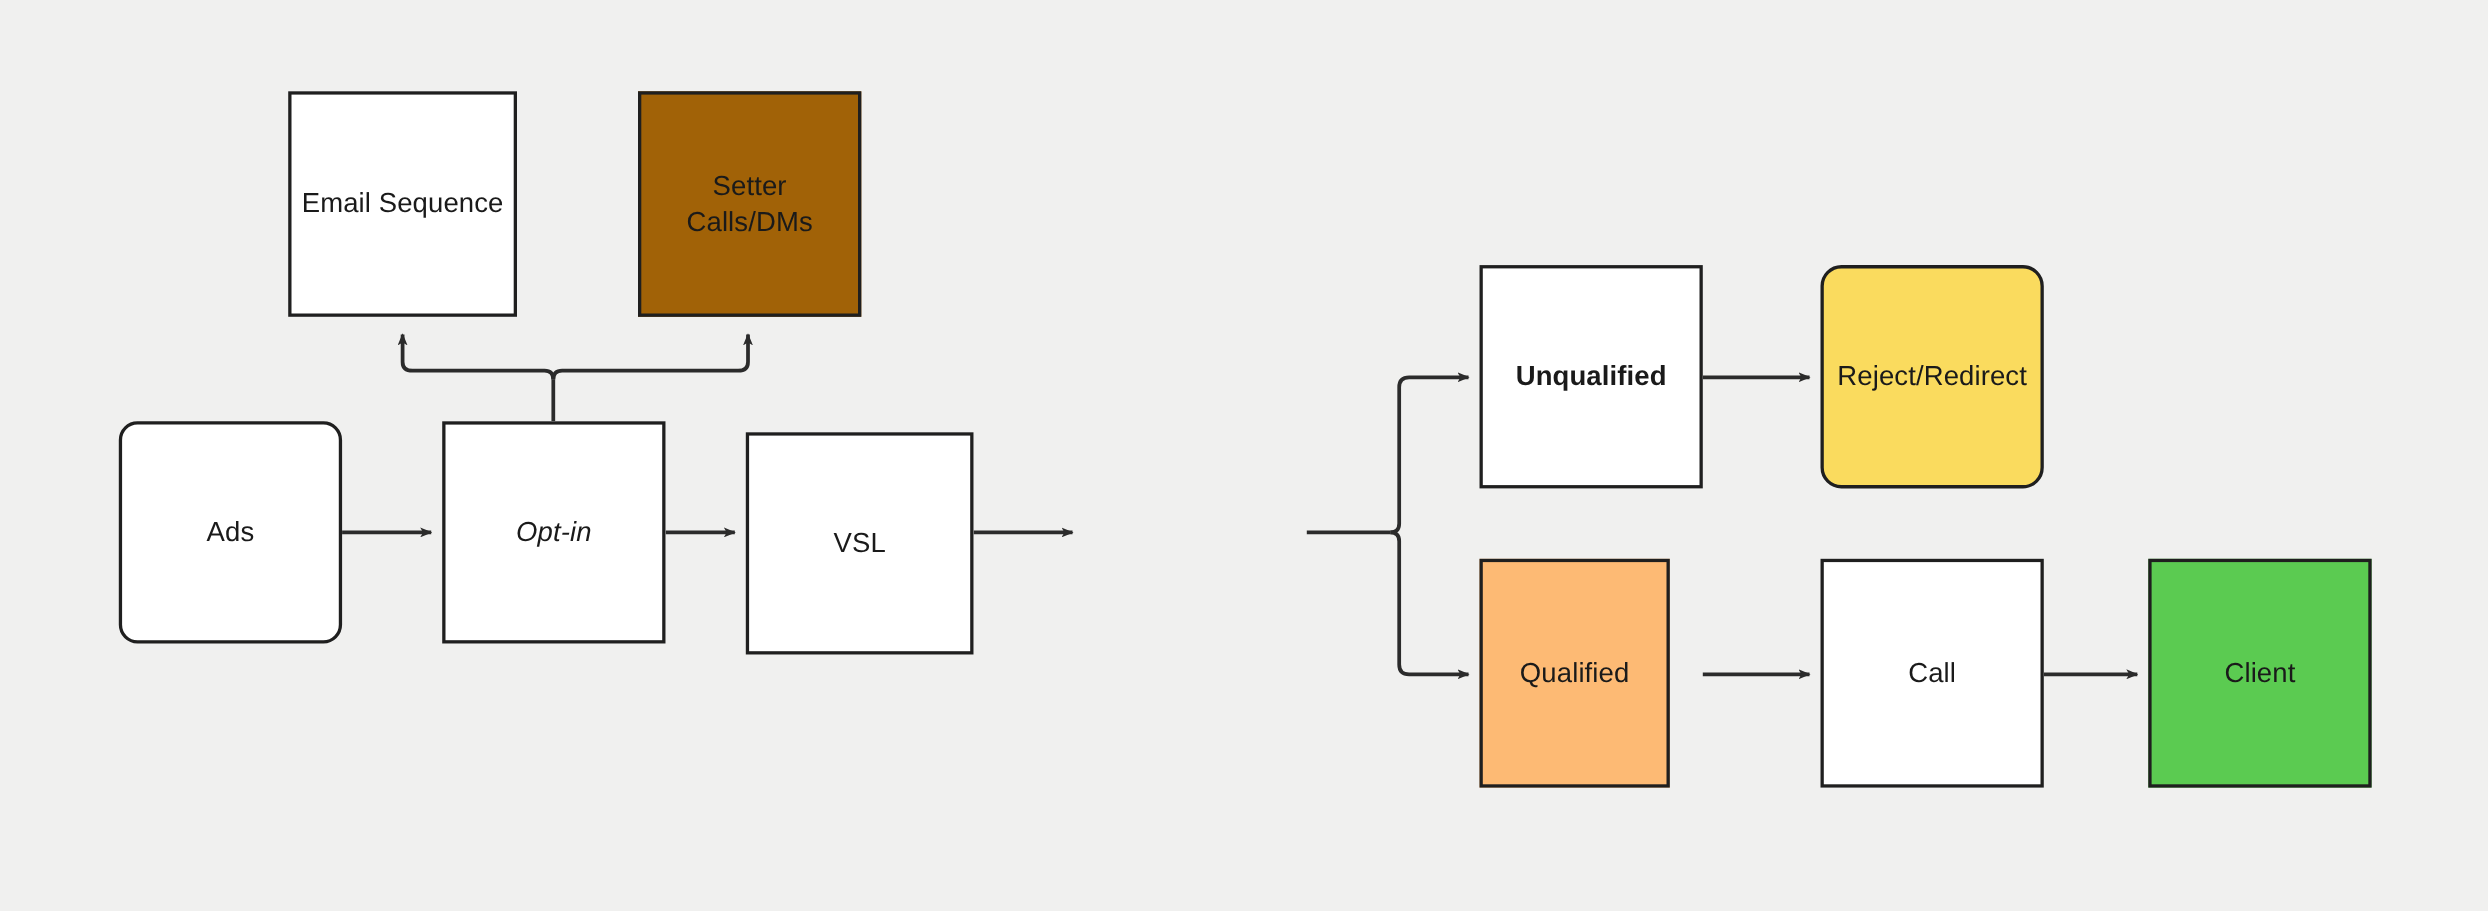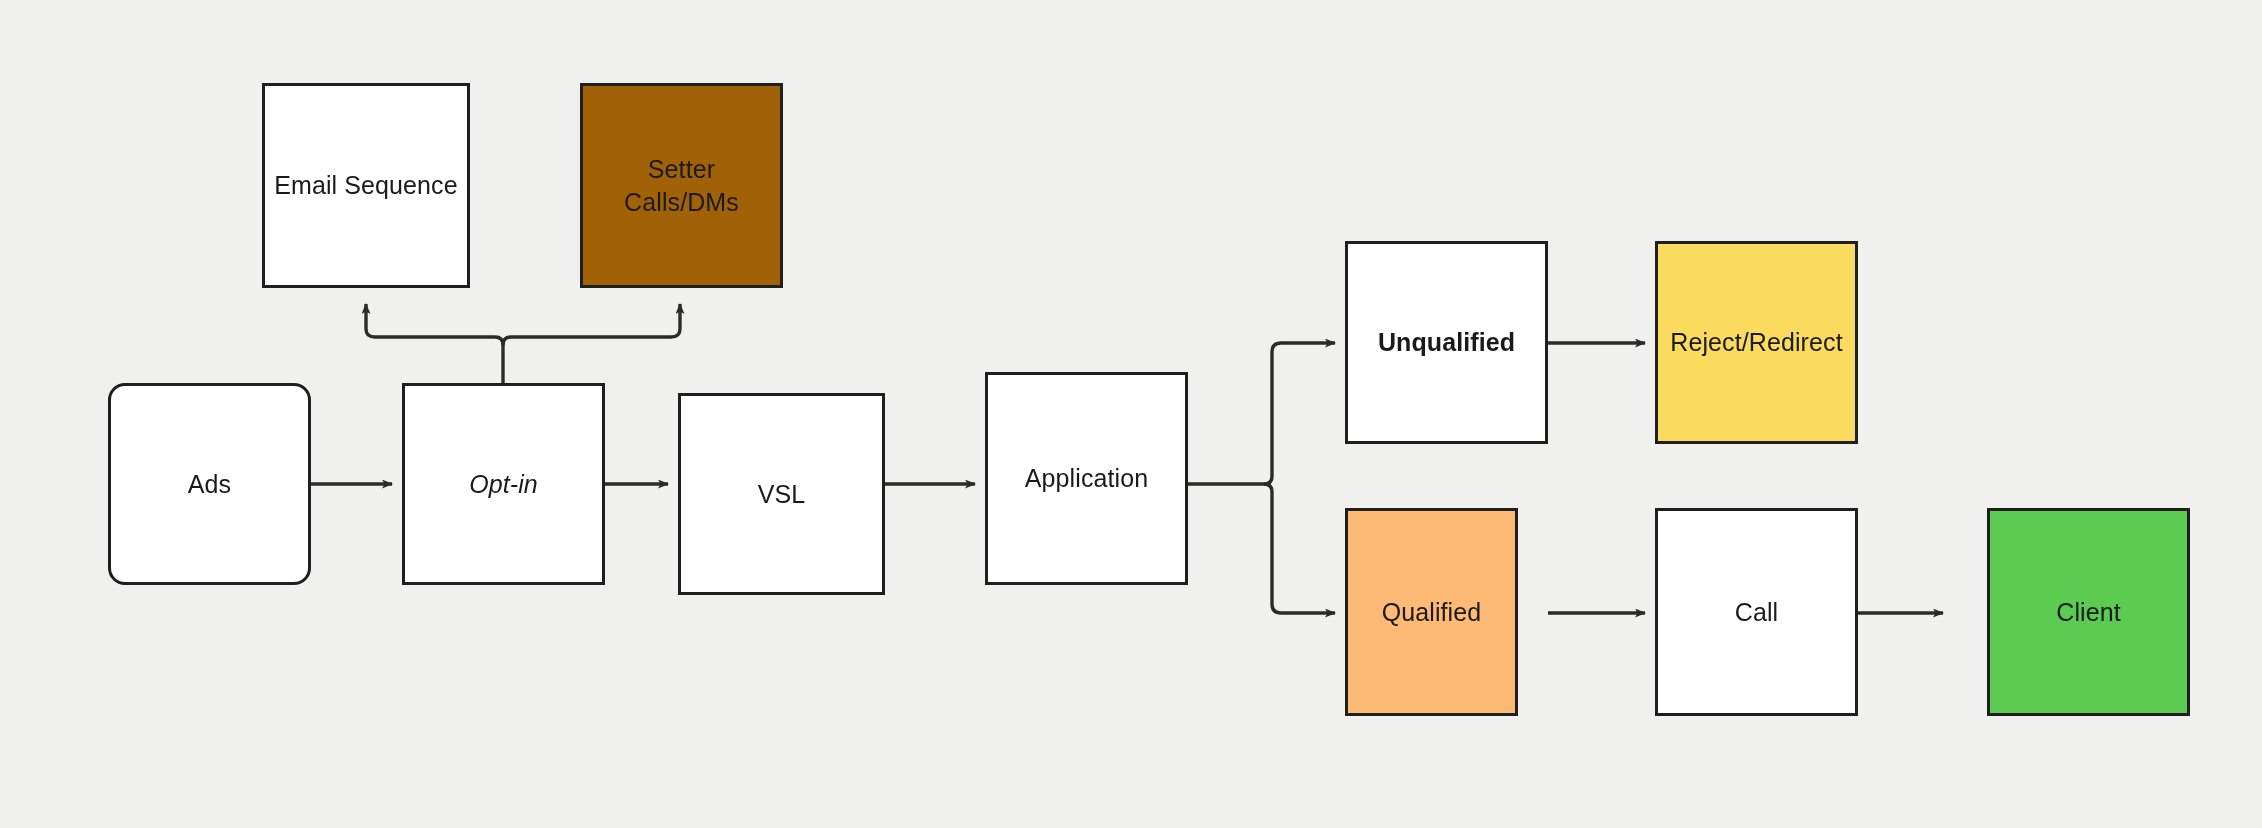--- a/index.html
+++ b/index.html
@@ -94,37 +94,34 @@
   </div>
 
   <div class="node" style="left:402px; top:383px; width:203px; height:202px; background:#ffffff;font-style:italic;">
     <span>Opt-in</span>
   </div>
 
   <div class="node" style="left:678px; top:393px; width:207px; height:202px; background:#ffffff;">
     <span>VSL</span>
   </div>
 
-  <div class="node" style="left:985px; top:372px; width:203px; height:213px; background:#ffffff;">
-    <span>Application</span>
-  </div>
 
   <div class="node" style="left:1345px; top:241px; width:203px; height:203px; background:#ffffff;font-weight:bold;">
     <span>Unqualified</span>
   </div>
 
-  <div class="node" style="left:1655px; top:241px; width:203px; height:203px; background:#fadb5e;">
+  <div class="node" style="left:1655px; top:241px; width:203px; height:203px; background:#fadb5e;border-radius:19px;">
     <span>Reject/Redirect</span>
   </div>
 
   <div class="node" style="left:1345px; top:508px; width:173px; height:208px; background:#fdba74;">
     <span>Qualified</span>
   </div>
 
   <div class="node" style="left:1655px; top:508px; width:203px; height:208px; background:#ffffff;">
     <span>Call</span>
   </div>
 
-  <div class="node" style="left:1953px; top:508px; width:203px; height:208px; background:#5bcb51;margin-left:34px;">
+  <div class="node" style="left:1953px; top:508px; width:203px; height:208px; background:#5bcb51;">
     <span>Client</span>
   </div>
 
 </div>
 
 </body></html>

